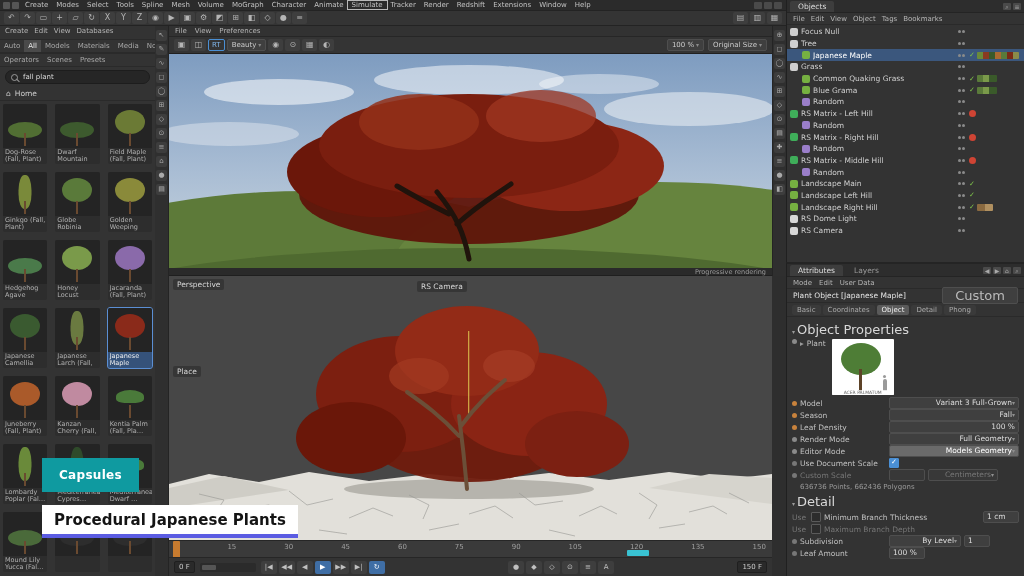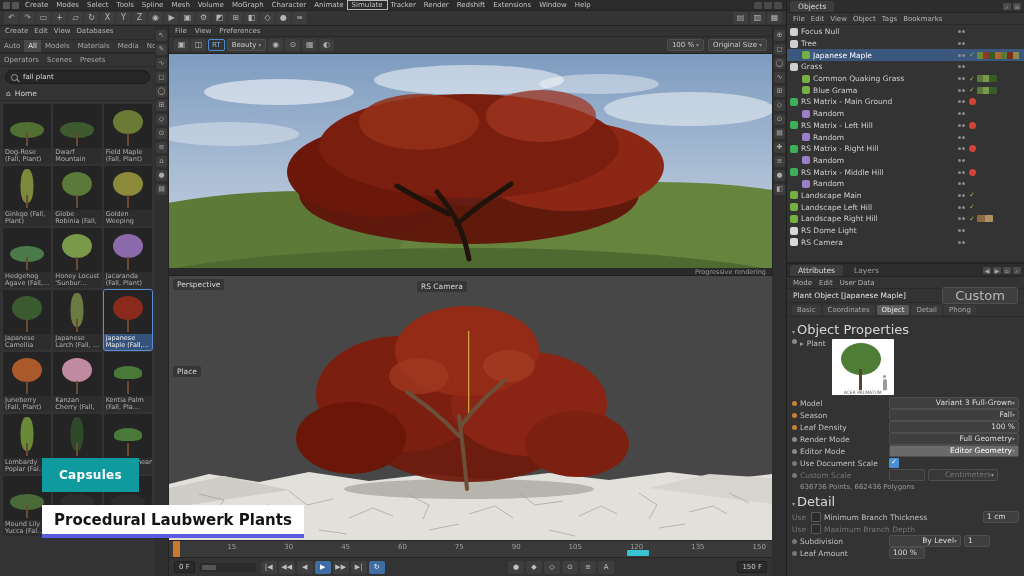--- a/index.html
+++ b/index.html
@@ -21,21 +21,21 @@
   #asset-browser{left:0;top:26px;width:155px;bottom:0;background:#333;border-right:1px solid #232323;display:flex;flex-direction:column;overflow:hidden;}
   .ab-menus{height:11px;display:flex;gap:6px;font-size:7px;color:#b5b5b5;padding:1px 5px;}
   .ab-tabs{display:flex;font-size:7px;border-top:1px solid #2a2a2a;border-bottom:1px solid #2a2a2a;}
   .ab-tab{padding:2px 4px;color:#a8a8a8;}
   .ab-tab.active{background:#4a4a4a;color:#e8e8e8;}
   .ab-search{display:flex;align-items:center;gap:3px;background:#262626;border:1px solid #1d1d1d;border-radius:7px;margin:3px 5px;height:12px;padding:0 5px;}
   .ab-search input{background:transparent;border:0;outline:0;color:#ddd;font-size:7px;width:100%;font-family:"DejaVu Sans",sans-serif;}
   .mag{width:5px;height:5px;border:1px solid #999;border-radius:50%;position:relative;flex:0 0 auto;}
   .mag::after{content:"";position:absolute;width:4px;height:1px;background:#999;transform:rotate(45deg);right:-3px;bottom:-1px;}
   .ab-crumb{display:flex;align-items:center;gap:4px;font-size:7.5px;color:#cfcfcf;padding:2px 6px;border-bottom:1px solid #2a2a2a;}
-  .ab-grid{flex:1;display:grid;grid-template-columns:repeat(3,1fr);gap:2px;padding:3px;overflow:hidden;align-content:start;}
+  .ab-grid{flex:1;display:grid;grid-template-columns:repeat(3,1fr);gap:8px;padding:3px;overflow:hidden;align-content:start;}
   .tile{background:#2d2d2d;border-radius:2px;overflow:hidden;}
   .tile.selected{background:#35527a;outline:1px solid #5b8fd4;}
   .thumb{position:relative;height:44px;background:#242424;}
   .canopy{position:absolute;left:50%;transform:translateX(-50%);}
   .canopy.round{width:30px;height:24px;top:6px;border-radius:50%;}
   .canopy.tall{width:13px;height:34px;top:3px;border-radius:45%;}
   .canopy.low{width:34px;height:16px;top:18px;border-radius:50%;}
   .canopy.palm{width:28px;height:13px;top:14px;border-radius:50% 50% 30% 30%;}
   .trunk{position:absolute;left:50%;bottom:2px;width:2px;height:13px;background:#6a4a30;transform:translateX(-50%);}
   .tlabel{font-size:6.5px;color:#b0b0b0;padding:1px 2px 2px;line-height:1.15;height:13px;overflow:hidden;}
@@ -668,30 +668,20 @@
           <span class="om-indent d1"></span>
           <span class="om-icon" style="background: rgb(118, 176, 65);"></span>
           <span class="om-label">Blue Grama</span>
           <span class="om-vis">
             <i></i>
             <i></i>
           </span>
           <span class="om-tags matsg"></span>
         </div>
 
-        <div class="om-row">
-          <span class="om-indent d0"></span>
-          <span class="om-icon" style="background: rgb(63, 174, 90);"></span>
-          <span class="om-label">RS Matrix - Main Ground</span>
-          <span class="om-vis">
-            <i></i>
-            <i></i>
-          </span>
-          <span class="om-tags red"></span>
-        </div>
 
         <div class="om-row">
           <span class="om-indent d1"></span>
           <span class="om-icon" style="background: rgb(154, 126, 201);"></span>
           <span class="om-label">Random</span>
           <span class="om-vis">
             <i></i>
             <i></i>
           </span>
           <span class="om-tags"></span>
@@ -889,21 +879,21 @@
 
           <div class="prop-row">
             <span class="pdot" style="background: rgb(138, 138, 138);"></span>
             <span class="plabel">Render Mode</span>
             <span class="pvalue">Full Geometry</span>
           </div>
 
           <div class="prop-row">
             <span class="pdot" style="background: rgb(138, 138, 138);"></span>
             <span class="plabel">Editor Mode</span>
-            <span class="pvalue hl">Editor Geometry</span>
+            <span class="pvalue hl">Models Geometry</span>
           </div>
         </div>
 
       <div class="prop-row">
         <span class="pdot"></span>
         <span class="plabel">Use Document Scale</span>
         <span class="chk on"></span>
       </div>
       <div class="prop-row">
         <span class="pdot"></span>
@@ -937,16 +927,16 @@
         <span class="plabel">Leaf Amount</span>
         <span class="pfield">100 %</span>
       </div>
     </div>
   </div>
 
   <div id="badge-capsules" class="abs" style="background: rgb(15, 154, 160);">
     <span>Capsules</span>
   </div>
   <div id="badge-title" class="abs">
-    <span>Procedural Laubwerk Plants</span>
+    <span>Procedural Japanese Plants</span>
   </div>
 
 </div>
 
 </body></html>

